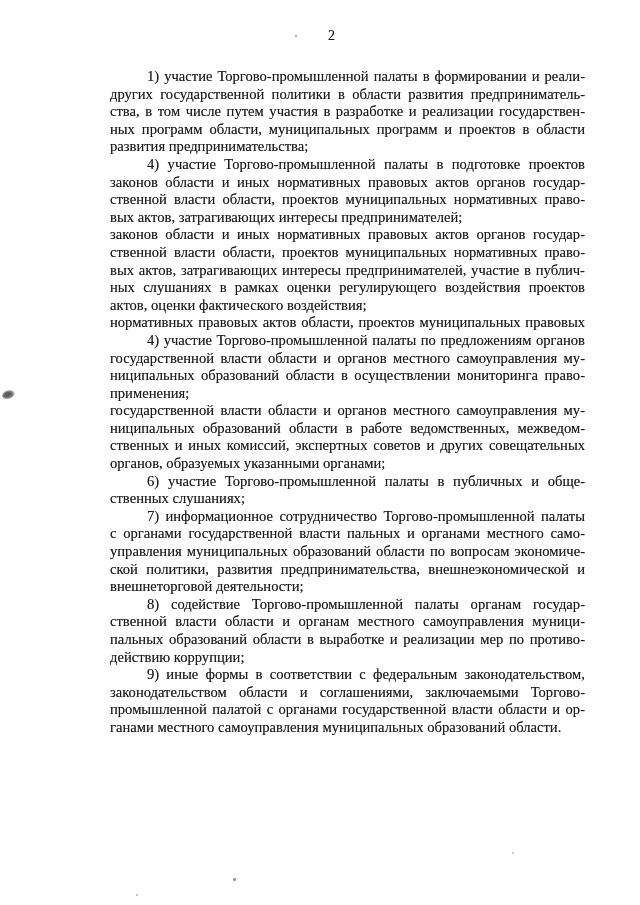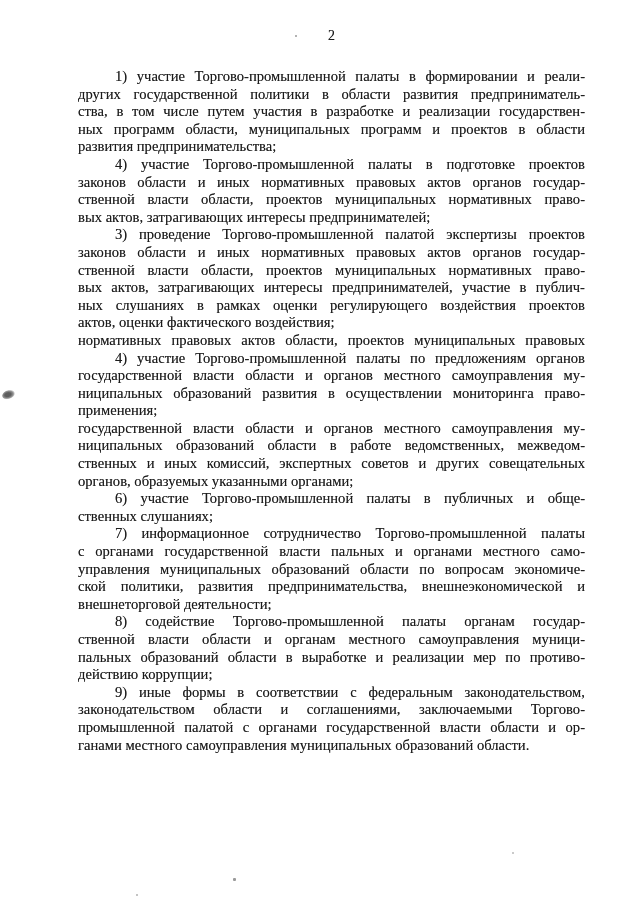--- a/index.html
+++ b/index.html
@@ -22,20 +22,21 @@
   .text-block{
     position:absolute;top:68px;left:78px;width:507px;
     font-size:14.6px;line-height:17.6px;
     text-shadow:0 0 .4px rgba(25,25,25,.55);
   }
   .paragraph{margin:0;}
   .line{
     text-align:justify;
     text-align-last:justify;
     white-space:normal;
+    margin-left:32px;
   }
   .line.last{text-align-last:auto;}
   .line.first{padding-left:37px;}
   
   .smudge{
     position:absolute;left:2px;top:390px;width:13px;height:9px;
     background:radial-gradient(ellipse at 45% 50%, #4c4c4c 0 30%, #8a8a8a 55%, rgba(160,160,160,0) 75%);
     border-radius:60% 40% 55% 45%;
     transform:rotate(-14deg);
     opacity:.9;
@@ -60,32 +61,31 @@
         <div class="line">ных программ области, муниципальных программ и проектов в области</div>
         <div class="line last">развития предпринимательства;</div>
       </div>
       <div class="paragraph">
         <div class="line first">4) участие Торгово-промышленной палаты в подготовке проектов</div>
         <div class="line">законов области и иных нормативных правовых актов органов государ-</div>
         <div class="line">ственной власти области, проектов муниципальных нормативных право-</div>
         <div class="line last">вых актов, затрагивающих интересы предпринимателей;</div>
       </div>
       <div class="paragraph">
-        <div class="line first">3) проведение Торгово-промышленной палатой экспертизы проектов</div>
         <div class="line">законов области и иных нормативных правовых актов органов государ-</div>
         <div class="line">ственной власти области, проектов муниципальных нормативных право-</div>
         <div class="line">вых актов, затрагивающих интересы предпринимателей, участие в публич-</div>
         <div class="line">ных слушаниях в рамках оценки регулирующего воздействия проектов</div>
         <div class="line last">актов, оценки фактического воздействия;</div>
         <div class="line">нормативных правовых актов области, проектов муниципальных правовых</div>
       </div>
       <div class="paragraph">
         <div class="line first">4) участие Торгово-промышленной палаты по предложениям органов</div>
         <div class="line">государственной власти области и органов местного самоуправления му-</div>
-        <div class="line">ниципальных образований развития в осуществлении мониторинга право-</div>
+        <div class="line">ниципальных образований области в осуществлении мониторинга право-</div>
         <div class="line last">применения;</div>
       </div>
       <div class="paragraph">
         <div class="line">государственной власти области и органов местного самоуправления му-</div>
         <div class="line">ниципальных образований области в работе ведомственных, межведом-</div>
         <div class="line">ственных и иных комиссий, экспертных советов и других совещательных</div>
         <div class="line last">органов, образуемых указанными органами;</div>
       </div>
       <div class="paragraph">
         <div class="line first">6) участие Торгово-промышленной палаты в публичных и обще-</div>

